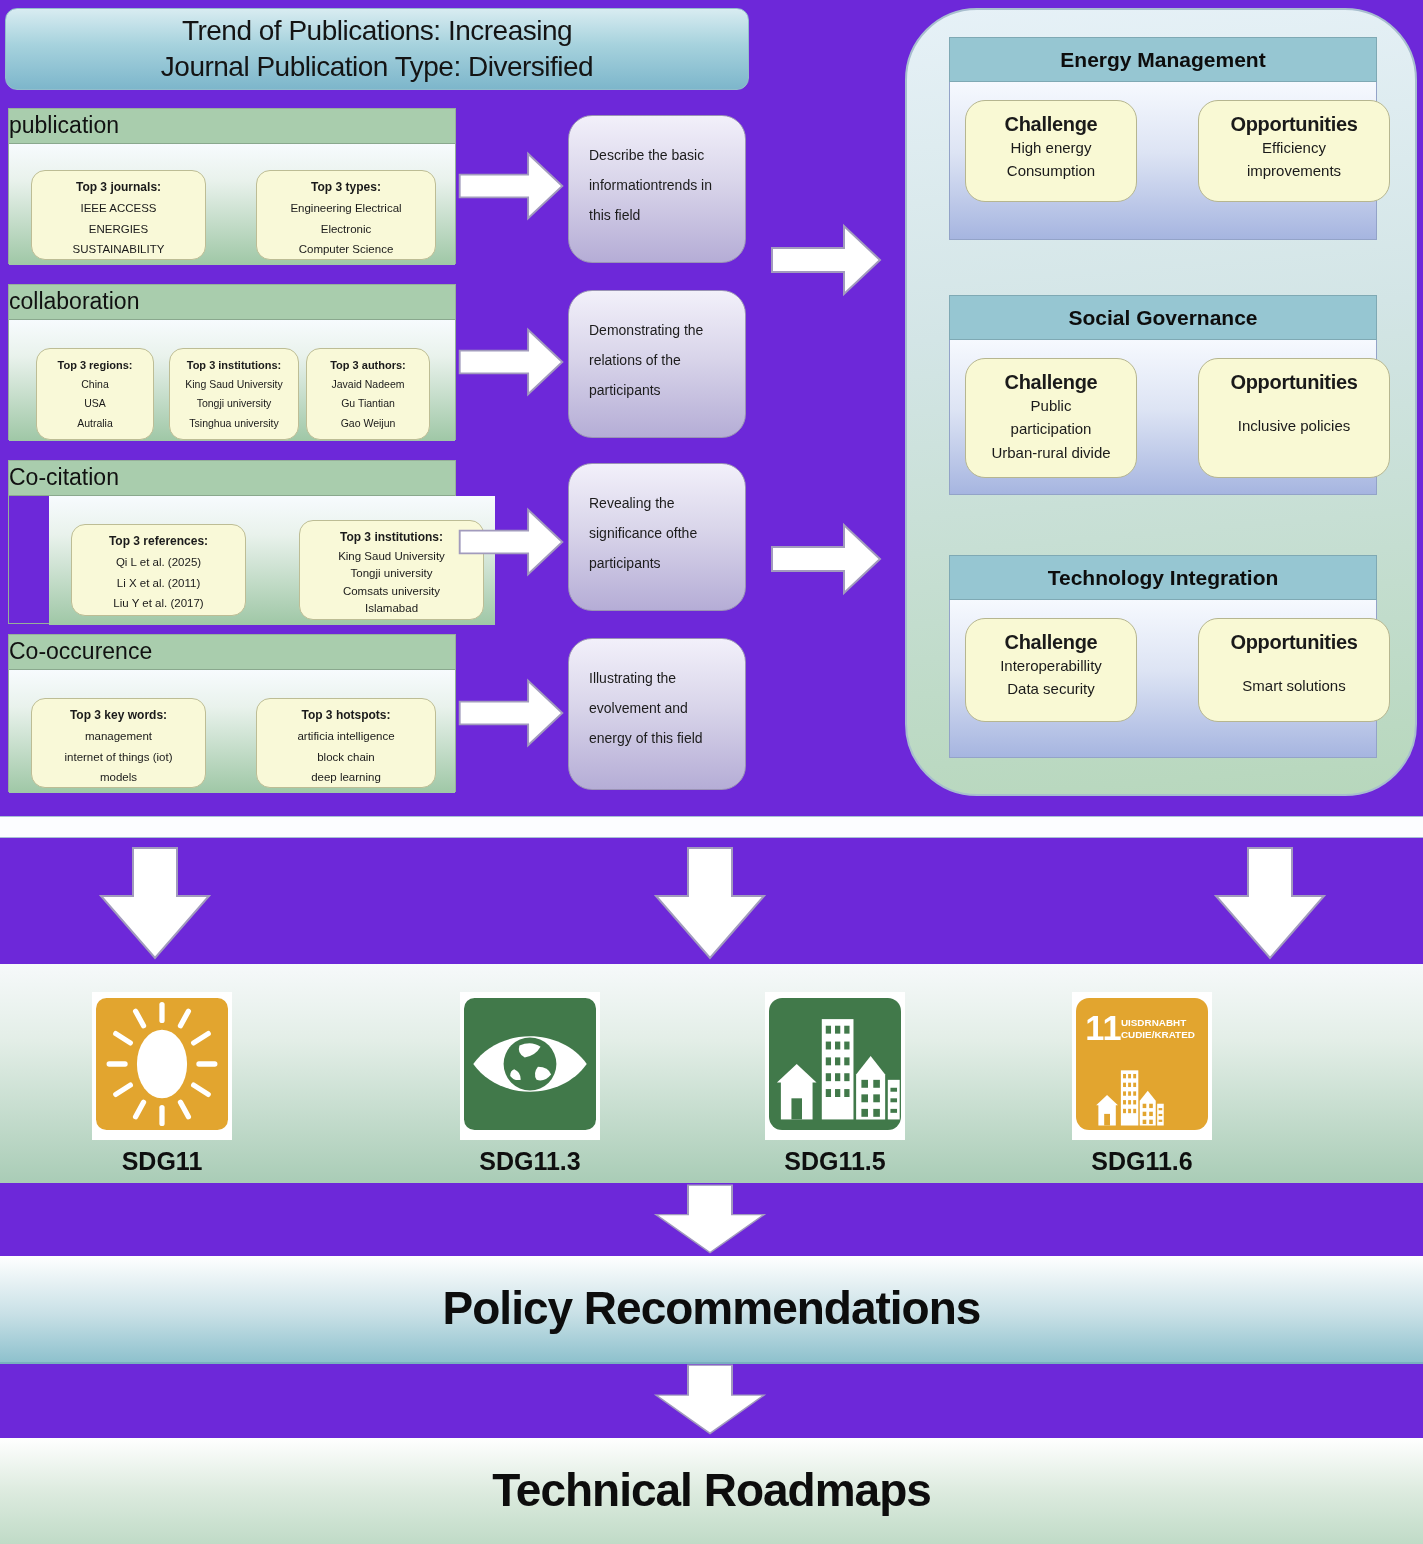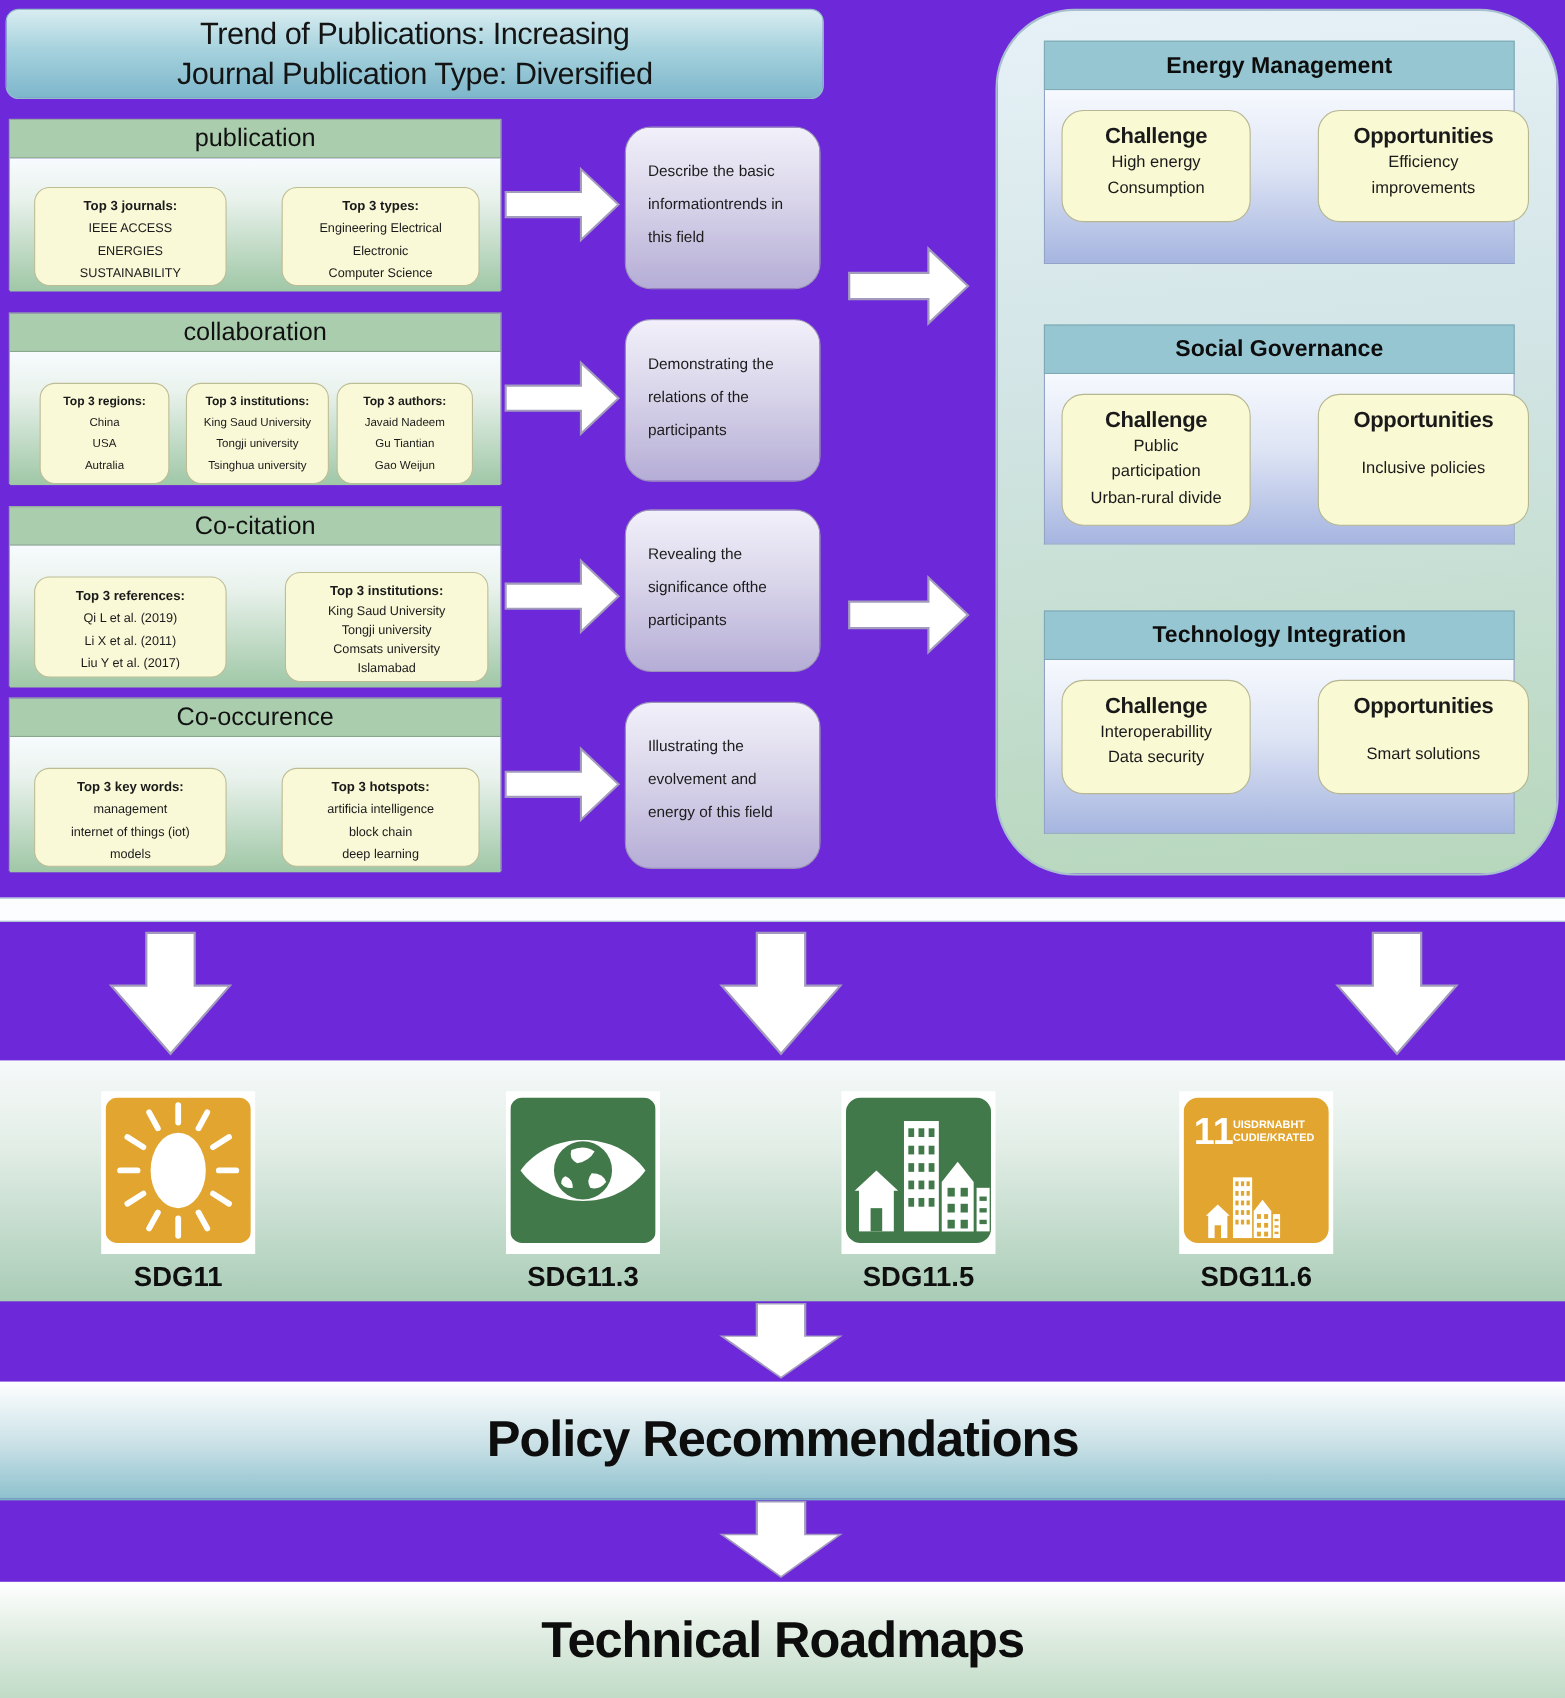--- a/index.html
+++ b/index.html
@@ -10,29 +10,29 @@
   
   .top-banner{
     position:absolute;left:5px;top:8px;width:742px;height:80px;border-radius:12px;
     background:linear-gradient(to bottom,#d8ecf1 0%,#a6d2dd 45%,#7db6cb 100%);
     border:1px solid #93bccb;display:flex;flex-direction:column;justify-content:center;
     text-align:center;font-size:28px;letter-spacing:-0.5px;line-height:36px;color:#141414;
   }
   
   .sec{position:absolute;left:8px;width:448px;border:1px solid #96b09a;box-sizing:border-box;}
   .sec-head{height:34px;background:#a9cdad;border-bottom:1px solid #8aa88e;
-    text-align:center;font-size:23px;line-height:33px;color:#111;}
+    font-size:23px;line-height:33px;color:#111;}
   .sec-body{position:relative;width:100%;
     background:linear-gradient(to bottom,#f7fbfe 0%,#e9f2ec 30%,#9fc7a6 100%);}
   .s0{top:108px;height:156px;}
   .s1{top:284px;height:156px;}
   .s2{top:460px;height:164px;}
   .s3{top:634px;height:158px;}
   .s0 .sec-body{height:121px;} .s1 .sec-body{height:121px;}
-  .s2 .sec-body{height:129px;} .s3 .sec-body{height:123px;}
+  .s2 .sec-body{height:129px;margin-left:40px;} .s3 .sec-body{height:123px;}
   .ybox{position:absolute;background:#f9f9d8;border:1px solid #bdbd95;border-radius:14px;
     text-align:center;box-sizing:border-box;padding-top:9px;}
   .ybox .yt{font-weight:bold;font-size:12px;margin-bottom:4px;}
   .ybox .yi{display:block;font-size:11.5px;line-height:1.8;}
   .ybox.small{padding-top:10px;}
   .ybox.small .yt{font-size:11px;}
   .ybox.small .yi{font-size:10.5px;line-height:1.85;}
   .ybox.tight .yi{line-height:1.5;}
   
   .note{position:absolute;left:568px;width:178px;border-radius:24px;border:1px solid #9a93b5;
@@ -131,21 +131,21 @@
         <span class="yi">Gao Weijun</span>
       </div>
     </div>
   </div>
 
   <div class="sec s2">
     <div class="sec-head">Co-citation</div>
     <div class="sec-body">
       <div class="ybox" style="left:22px;top:28px;width:175px;height:92px;">
         <div class="yt">Top 3 references:</div>
-        <span class="yi">Qi L et al. (2019)</span>
+        <span class="yi">Qi L et al. (2025)</span>
         <span class="yi">Li X et al. (2011)</span>
         <span class="yi">Liu Y et al. (2017)</span>
       </div>
       <div class="ybox tight" style="left:250px;top:24px;width:185px;height:100px;">
         <div class="yt">Top 3 institutions:</div>
         <span class="yi">King Saud University</span>
         <span class="yi">Tongji university</span>
         <span class="yi">Comsats university</span>
         <span class="yi">Islamabad</span>
       </div>

